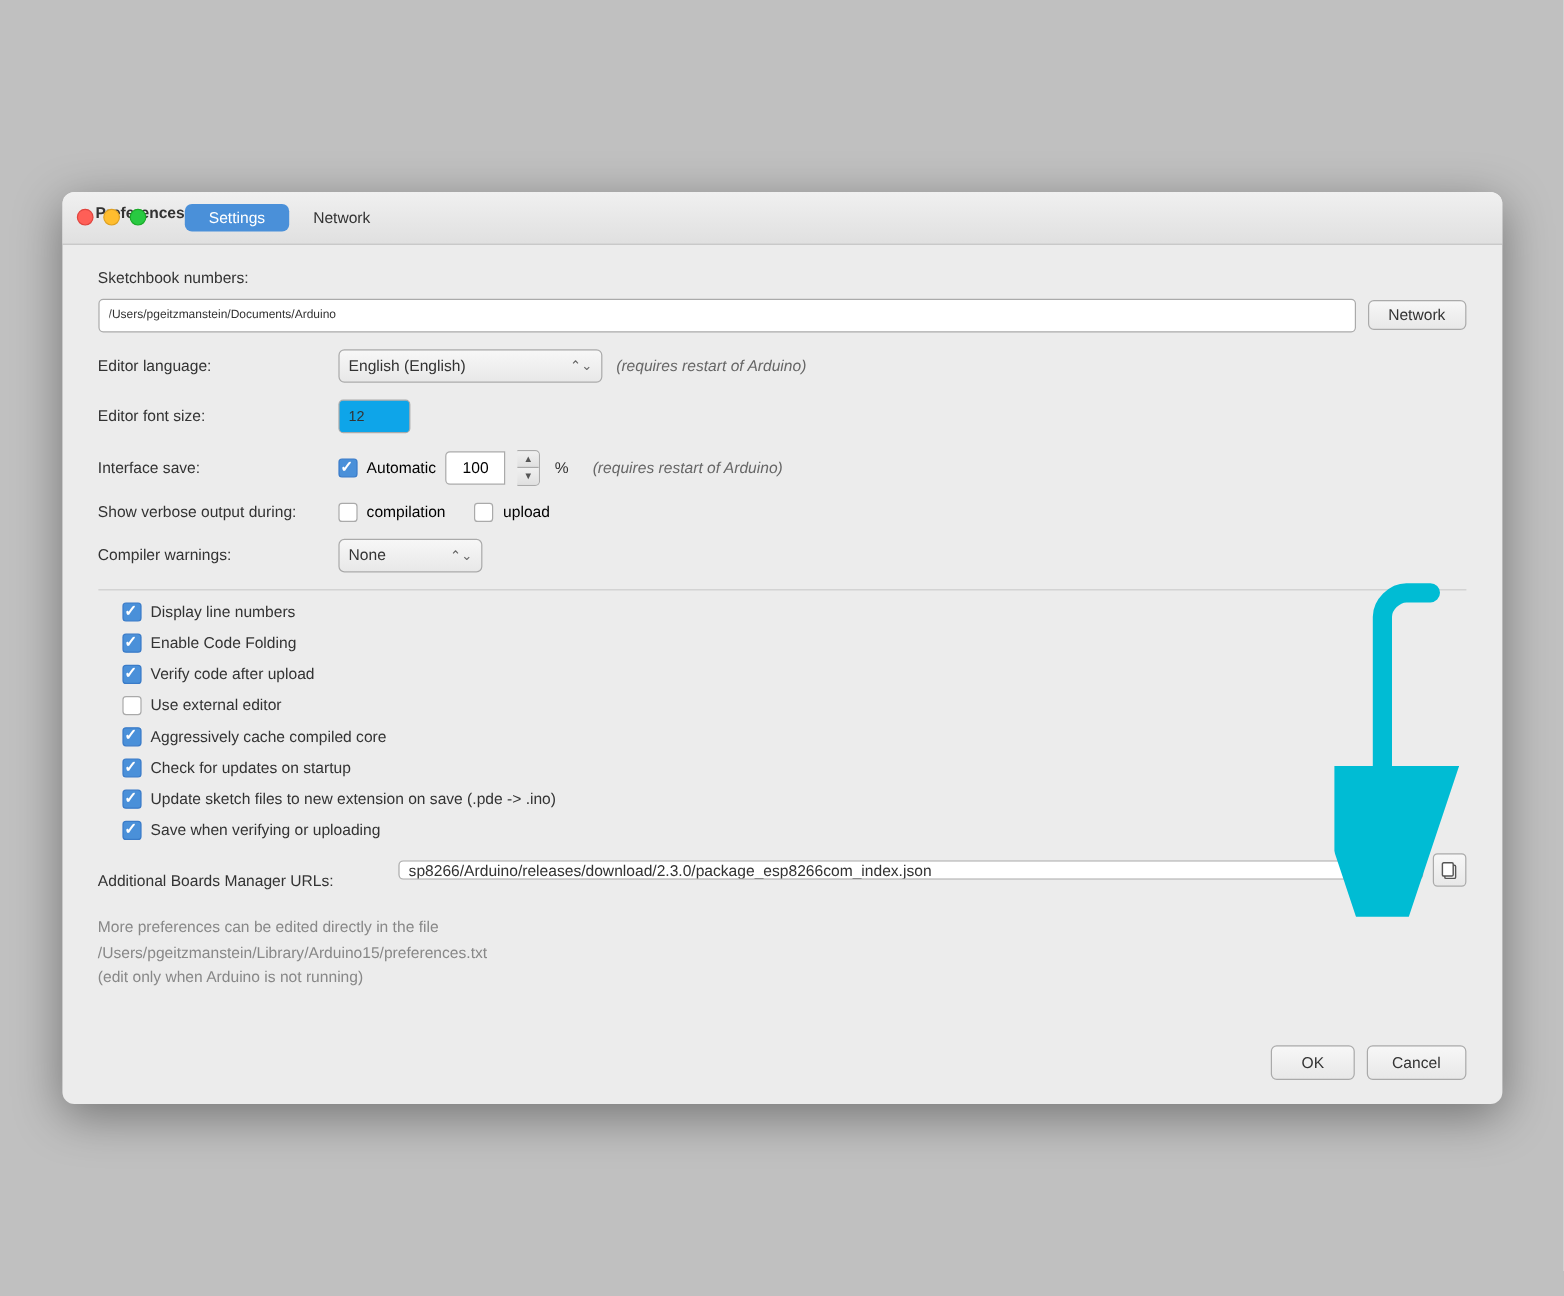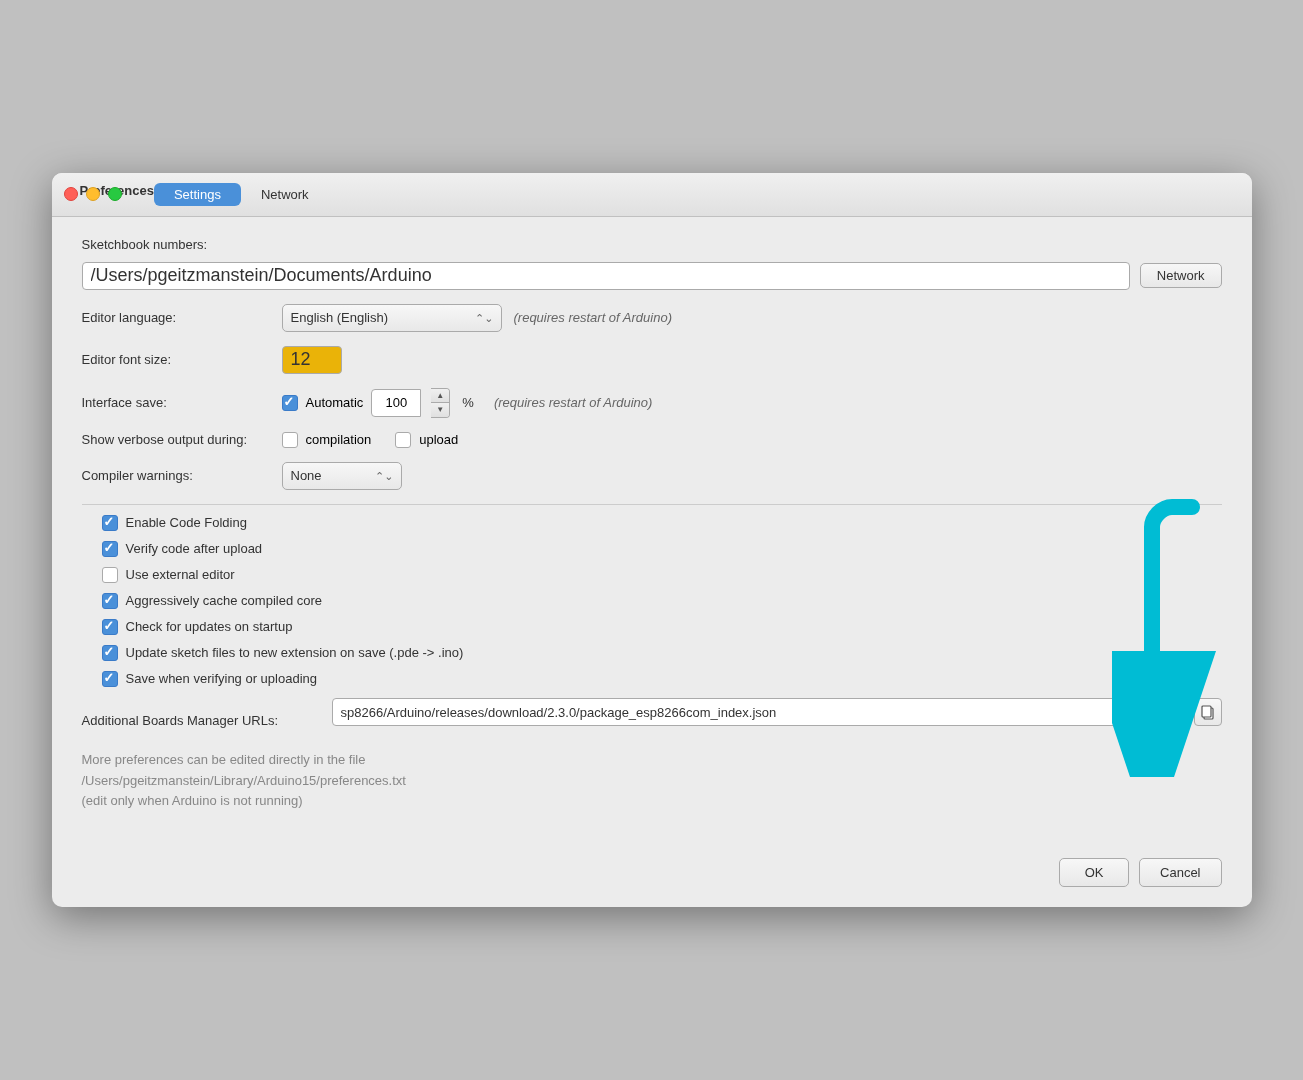--- a/index.html
+++ b/index.html
@@ -117,21 +117,21 @@
       color: #333;
       outline: none;
     }
 
     .sketchbook-input {
       flex: 1;
       height: 28px;
       border: 1px solid #aaa;
       border-radius: 4px;
       padding: 0 8px;
-      font-size: 18px;
+      font-size: 10px;
       background: white;
       color: #333;
       outline: none;
     }
 
     .browse-btn {
       margin-left: 10px;
       padding: 4px 16px;
       background: linear-gradient(to bottom, #f7f7f7, #e8e8e8);
       border: 1px solid #aaa;
@@ -178,22 +178,22 @@
       font-size: 13px;
       font-style: italic;
     }
 
     .font-size-input {
       width: 60px;
       height: 28px;
       border: 1px solid #aaa;
       border-radius: 4px;
       padding: 0 8px;
-      font-size: 18px;
-      background: #eab308;
+      font-size: 12px;
+      background: #0ea5e9;
     }
 
     .interface-scale-row {
       display: flex;
       align-items: center;
       gap: 8px;
     }
 
     .checkbox {
       width: 16px;
@@ -253,21 +253,21 @@
 
     .boards-manager-row {
       display: flex;
       align-items: center;
       margin-top: 10px;
       margin-bottom: 14px;
     }
 
     .boards-manager-input {
       flex: 1;
-      height: 28px;
+      height: 16px;
       border: 1px solid #aaa;
       border-radius: 4px;
       padding: 0 8px;
       font-size: 13px;
       background: white;
       color: #333;
       outline: none;
       margin-left: 10px;
     }
 
@@ -458,20 +458,24 @@
             <option>All</option>
           </select>
           <span class="select-arrow">⌃⌄</span>
         </div>
       </div>
 
       <div class="divider"></div>
 
       <div class="checkboxes-section">
 
+        <div class="checkbox-row">
+          <input class="checkbox" type="checkbox" id="cb0" checked="" style="">
+          <label for="cb0" class="checkbox-text">Display line numbers</label>
+        </div>
 
         <div class="checkbox-row">
           <input class="checkbox" type="checkbox" id="cb1" checked="" style="">
           <label for="cb1" class="checkbox-text">Enable Code Folding</label>
         </div>
 
         <div class="checkbox-row">
           <input class="checkbox" type="checkbox" id="cb2" checked="" style="">
           <label for="cb2" class="checkbox-text">Verify code after upload</label>
         </div>

